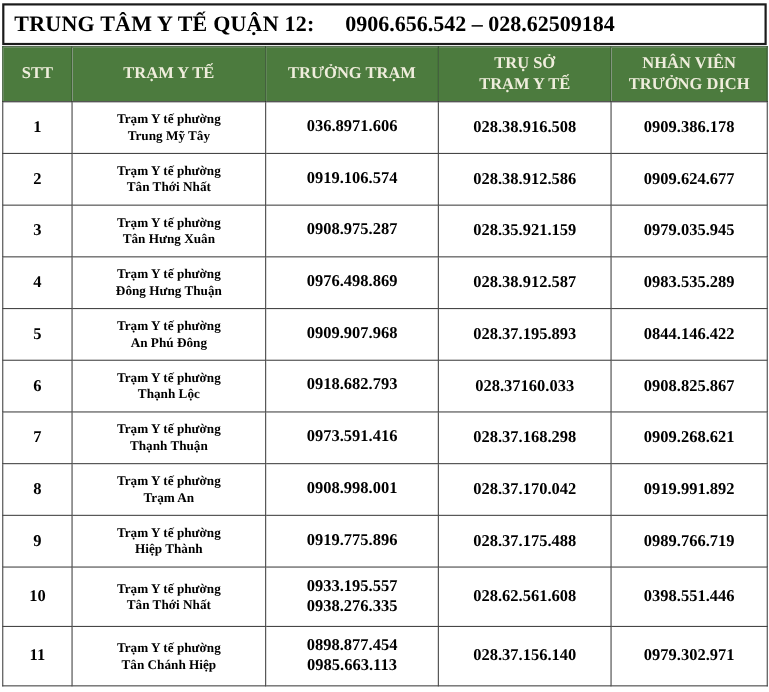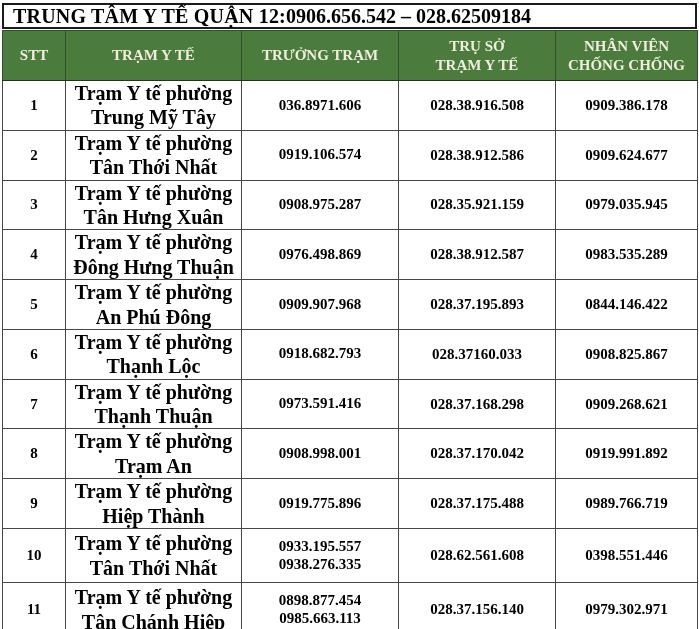--- a/index.html
+++ b/index.html
@@ -13,35 +13,36 @@
     box-sizing: border-box;
     padding: 3px 2px 0 2px;
     background: #ffffff;
     font-family: "Liberation Serif", "DejaVu Serif", serif;
     font-weight: bold;
     color: #000000;
     overflow: hidden;
   }
   .title-bar {
     box-sizing: border-box;
-    height: 26px;
+    height: 38px;
     border: 2px solid #1b1b1b;
     display: flex;
     align-items: center;
     padding-left: 9px;
     background: #ffffff;
     margin-bottom: 1px;
   }
   .title-org {
     font-size: 20px;
     letter-spacing: 0.2px;
     white-space: nowrap;
   }
   .title-phones {
     font-size: 20px;
+    margin-left: 28px;
     white-space: nowrap;
   }
   table.contact-table {
     border-collapse: collapse;
     table-layout: fixed;
     width: 695px;
   }
   .contact-table th,
   .contact-table td {
     border: 1.5px solid #474747;
@@ -70,21 +71,21 @@
     background: #ffffff;
   }
   .contact-table tbody tr.tall {
     height: 54px;
   }
   .contact-table td {
     font-size: 15px;
     color: #000000;
   }
   .station-line {
-    font-size: 20px;
+    font-size: 12px;
     line-height: 1.22;
   }
   .phone-line {
     line-height: 1.18;
   }
 </style>
 </head>
 <body>
 
 <div class="page">
@@ -106,21 +107,21 @@
       <tr>
         <th>STT</th>
         <th>TRẠM Y TẾ</th>
         <th>TRƯỞNG TRẠM</th>
         <th>
           <span class="hl">TRỤ SỞ</span>
           <span class="hl">TRẠM Y TẾ</span>
         </th>
         <th>
           <span class="hl">NHÂN VIÊN</span>
-          <span class="hl">CHỐNG CHỐNG</span>
+          <span class="hl">TRƯỞNG DỊCH</span>
         </th>
       </tr>
     </thead>
     <tbody>
         <tr>
           <td>1</td>
           <td>
             <div class="station-line">Trạm Y tế phường</div>
             <div class="station-line">Trung Mỹ Tây</div>
           </td>

